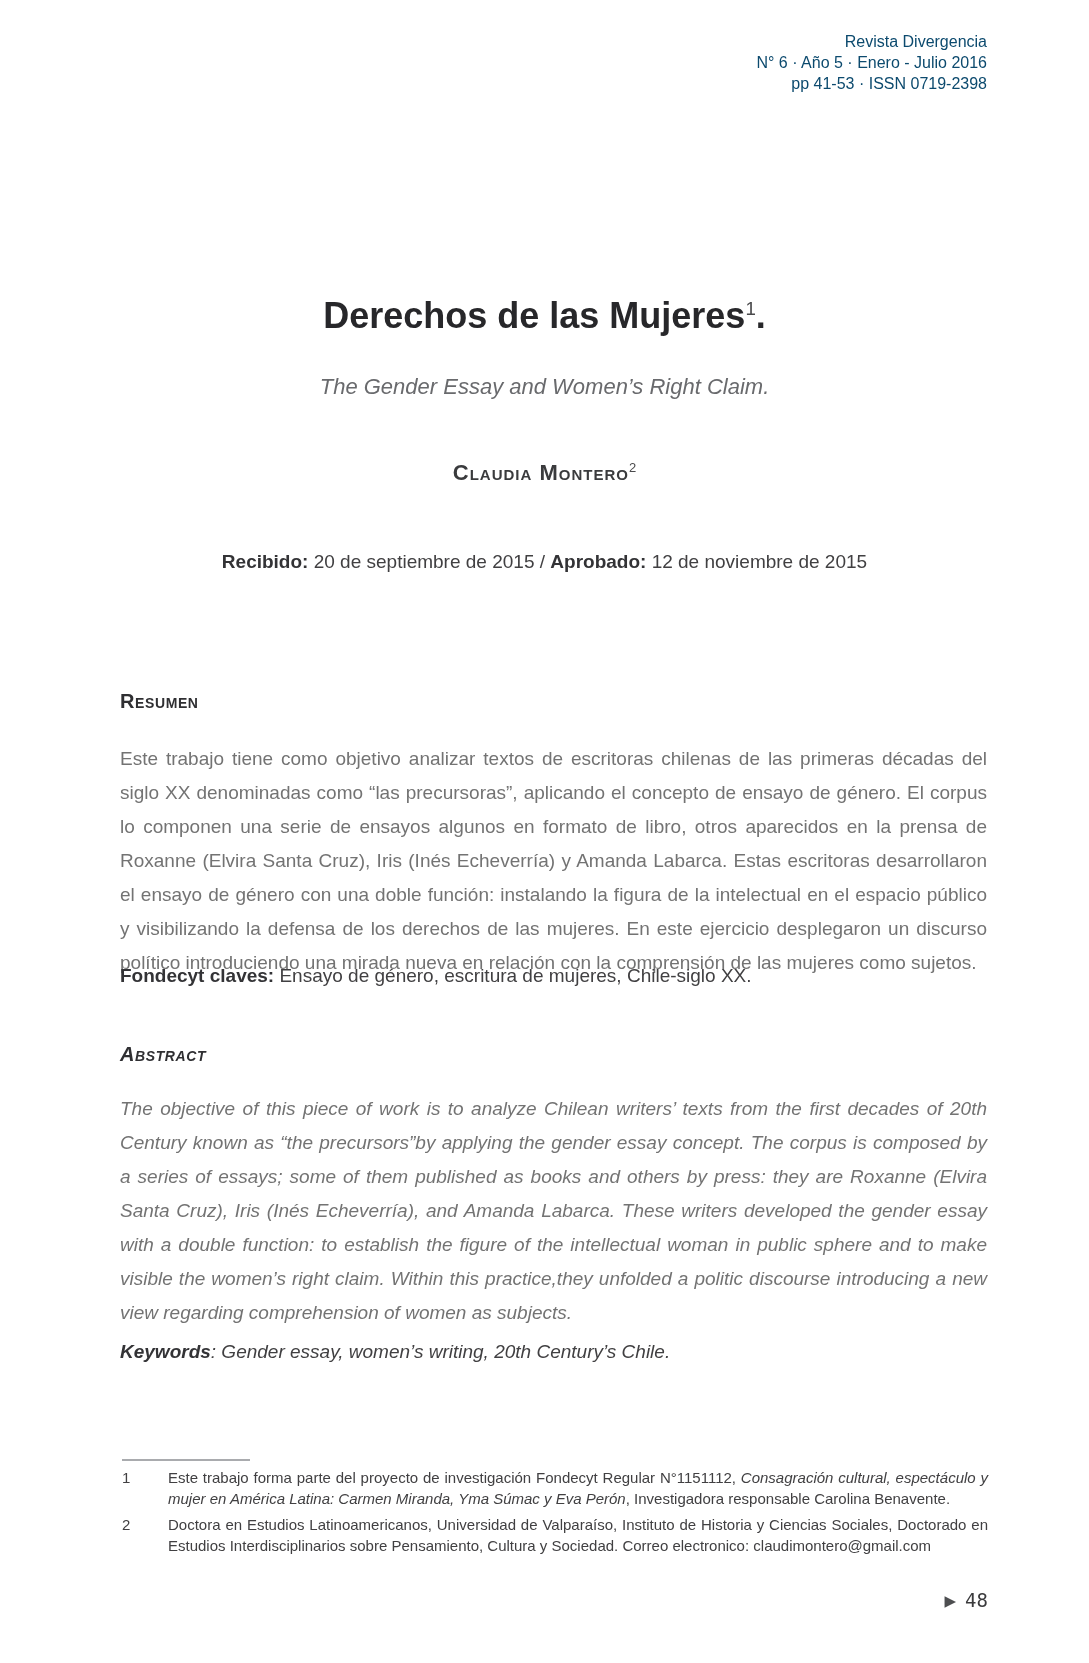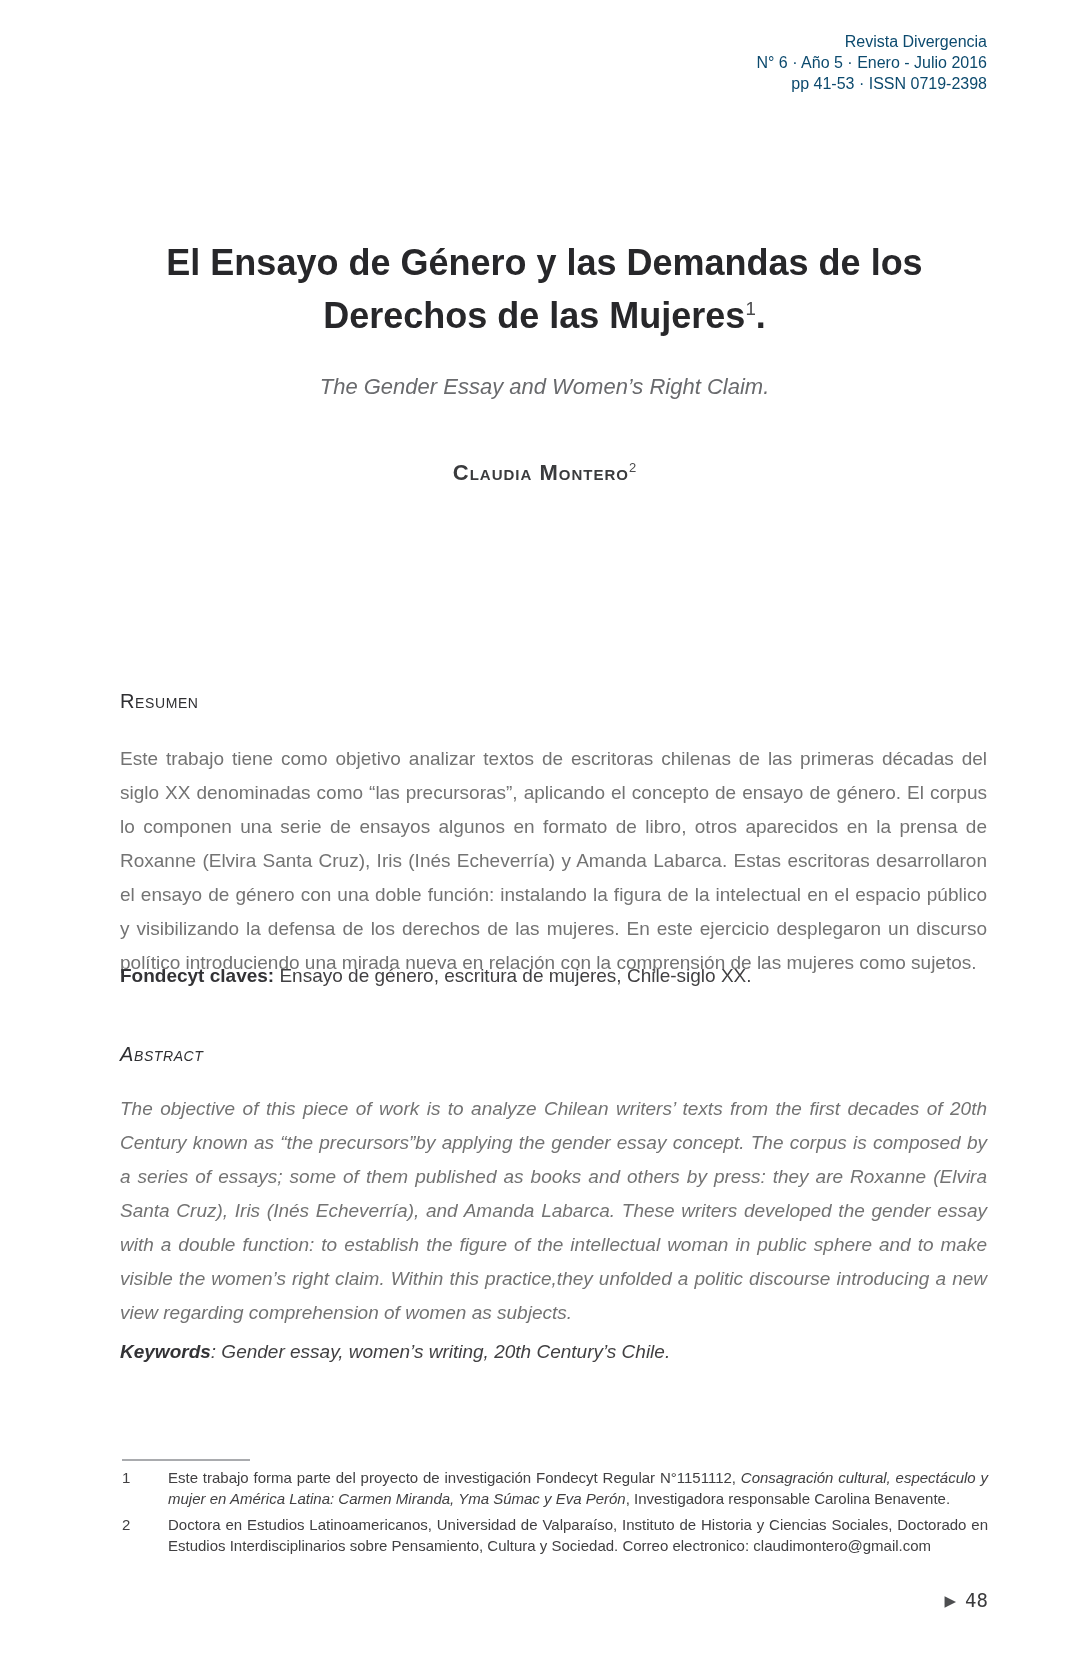--- a/index.html
+++ b/index.html
@@ -92,21 +92,21 @@
   .dates-line-es { font-size: 19px; line-height: 25px; }
   .dates-line-en { font-size: 16px; line-height: 22px; margin-top: 3px; }
   .bold { font-weight: bold; color: #333336; }
 
   
   .section-heading {
     position: absolute;
     left: 120px;
     width: 867px;
     font-variant: small-caps;
-    font-weight: normal;
+    font-weight: bold;
     letter-spacing: 0.6px;
     font-size: 20px;
     color: #2f2f32;
   }
   .resumen-heading { top: 690px; }
   .abstract-heading { top: 1043px; font-style: italic; }
 
   
   .body-para {
     position: absolute;
@@ -181,31 +181,38 @@
 
 <div class="page">
 
   <div class="journal-header">
     <div>Revista Divergencia</div>
     <div>N° 6 · Año 5 · Enero - Julio 2016</div>
     <div>pp 41-53 · ISSN 0719-2398</div>
   </div>
 
   <h1 class="article-title">
-    <span>El Ensayo de Género y las Demandas de los</span><br>
+    <br>
     <span>Derechos de las Mujeres</span><sup>1</sup><span>.</span>
   </h1>
 
   <div class="article-subtitle">The Gender Essay and Women’s Right Claim.</div>
 
   <div class="article-author">
     <span>Claudia Montero</span><sup>2</sup>
   </div>
 
   <div class="dates-block">
+    <div class="dates-line-es">
+      <span class="bold">Recibido:</span>
+      <span>20 de septiembre de 2015</span>
+      <span>/</span>
+      <span class="bold">Aprobado:</span>
+      <span>12 de noviembre de 2015</span>
+    </div>
   </div>
 
   <div class="section-heading resumen-heading">Resumen</div>
   <p class="body-para resumen-body">Este trabajo tiene como objetivo analizar textos de escritoras chilenas de las primeras décadas del siglo XX denominadas como “las precursoras”, aplicando el concepto de ensayo de género. El corpus lo componen una serie de ensayos algunos en formato de libro, otros aparecidos en la prensa de Roxanne (Elvira Santa Cruz), Iris (Inés Echeverría) y Amanda Labarca. Estas escritoras desarrollaron el ensayo de género con una doble función: instalando la figura de la intelectual en el espacio público y visibilizando la defensa de los derechos de las mujeres. En este ejercicio desplegaron un discurso político introduciendo una mirada nueva en relación con la comprensión de las mujeres como sujetos.</p>
   <div class="keywords-line palabras-line">
     <span class="bold">Fondecyt claves:</span><span> Ensayo de género, escritura de mujeres, Chile-siglo XX.</span>
   </div>
 
   <div class="section-heading abstract-heading">Abstract</div>
   <p class="body-para abstract-body">The objective of this piece of work is to analyze Chilean writers’ texts from the first decades of 20th Century known as “the precursors”by applying the gender essay concept. The corpus is composed by a series of essays; some of them published as books and others by press: they are Roxanne (Elvira Santa Cruz), Iris (Inés Echeverría), and Amanda Labarca. These writers developed the gender essay with a double function: to establish the figure of the intellectual woman in public sphere and to make visible the women’s right claim. Within this practice,they unfolded a politic discourse introducing a new view regarding comprehension of women as subjects.</p>

